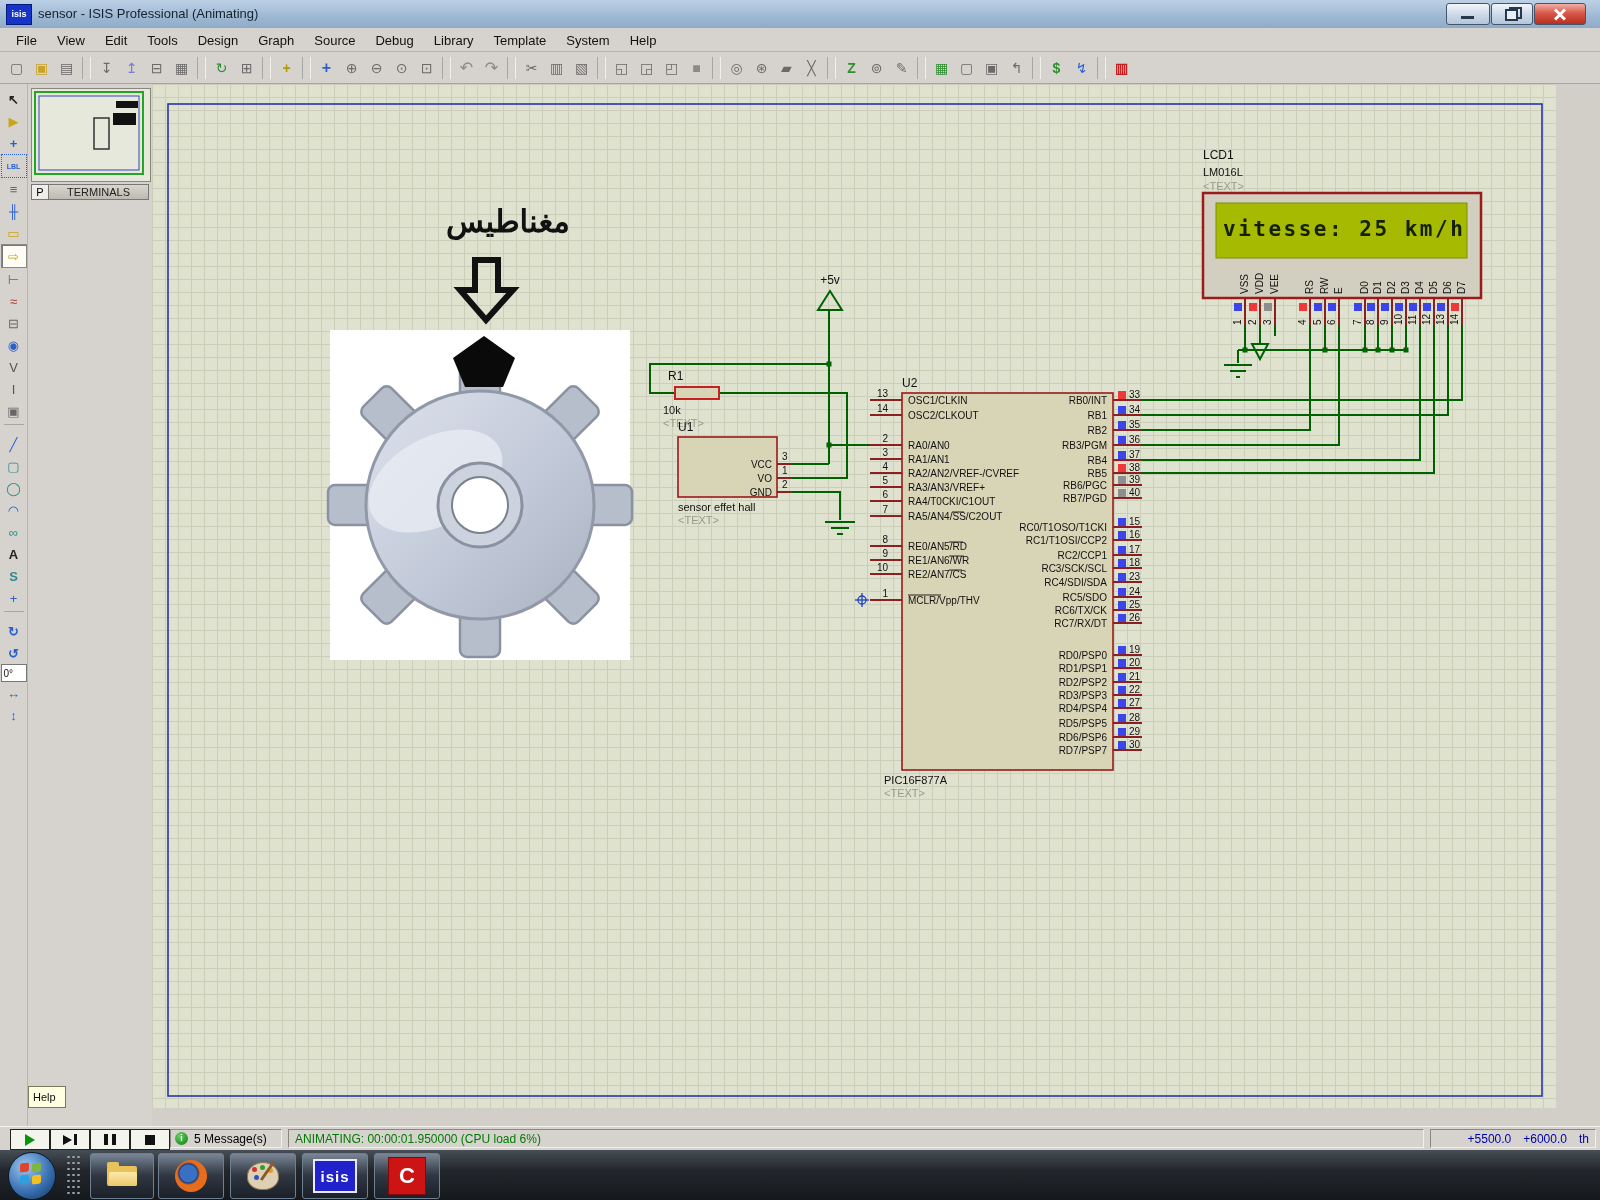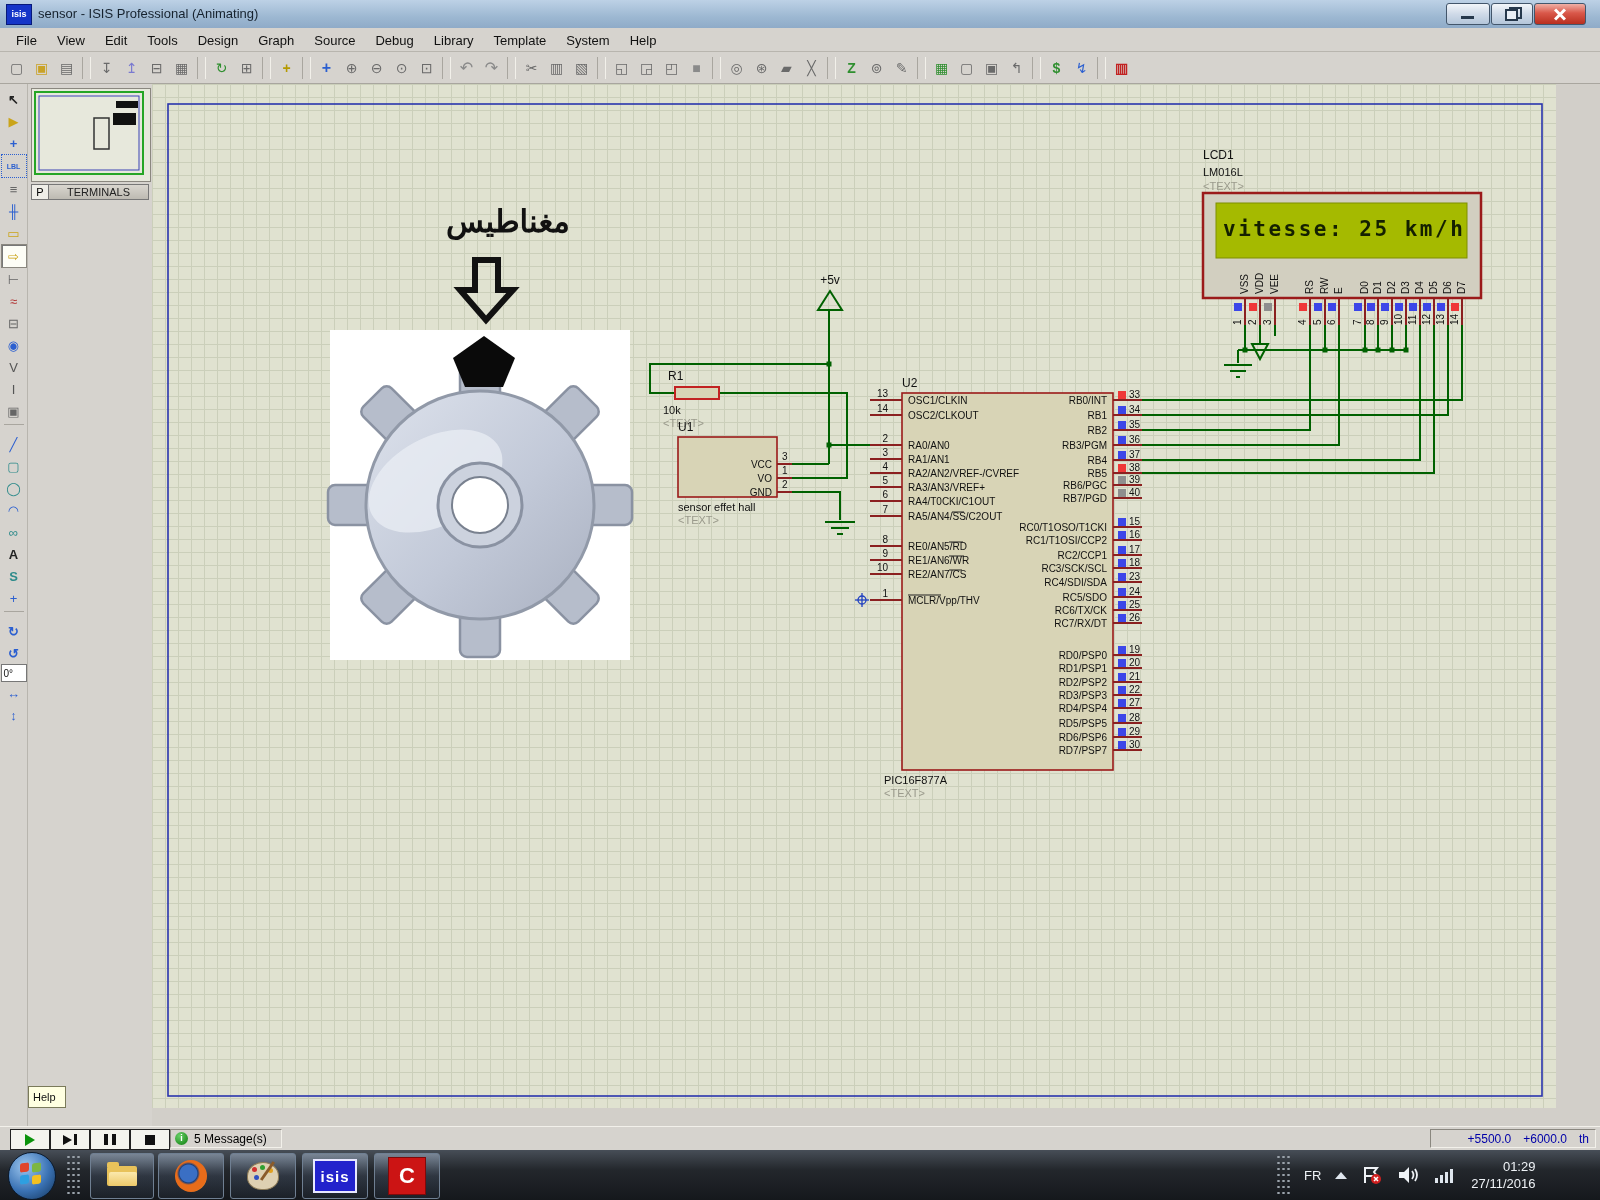--- a/index.html
+++ b/index.html
@@ -661,20 +661,23 @@
         <span class="pausebar"></span>
         <span class="pausebar"></span>
       </div>
     <div class="abs simbtn" style="left:130px">
         <span class="stopsq"></span>
       </div>
     <div id="msgcell" class="abs sunken">
       <span id="infoicon">i</span>
       <span>5 Message(s)</span>
     </div>
+    <div id="animcell" class="abs sunken">
+      <span>ANIMATING: 00:00:01.950000 (CPU load 6%)</span>
+    </div>
     <div id="coordcell" class="abs sunken">
       <span>+5500.0</span>
       <span>+6000.0</span>
       <span>th</span>
     </div>
   </div>
 
   <div id="taskbar" class="abs">
     <div id="startorb" class="abs">
       <span class="flagcell" style="left:11px;top:10px;background:#e0452c;transform:skewY(-8deg);"></span>
@@ -699,39 +702,15 @@
         <i class="pd" style="left:6px;top:12px;background:#3050c0"></i>
         <i class="brush"></i>
       </span>
     </div>
     <div class="abs taskbtn" style="left:302px;width:64px">
       <span class="isisicon">isis</span>
     </div>
     <div class="abs taskbtn" style="left:374px;width:64px">
       <span class="mikroc">C</span>
     </div>
-    <div id="tray" class="abs">
-      <div class="grip" style="position:static;"></div>
-      <span id="lang">FR</span>
-      <span class="tri-up"></span>
-      <svg width="22" height="20">
-        <path d="M4 2 L4 18 M4 3 L16 3 L13 7 L16 11 L4 11" fill="none" stroke="#eef2f6" stroke-width="2"></path>
-        <circle cx="15" cy="14" r="5" fill="#d02020"></circle>
-        <path d="M13 12 L17 16 M17 12 L13 16" stroke="#fff" stroke-width="1.5"></path>
-      </svg>
-      <svg width="24" height="20">
-        <polygon points="2,7 7,7 12,2 12,18 7,13 2,13" fill="#eef2f6"></polygon>
-        <path d="M15 6 Q18 10 15 14 M18 4 Q22 10 18 16" fill="none" stroke="#eef2f6" stroke-width="1.8"></path>
-      </svg>
-      <span class="bars">
-        <i style="height:5px"></i>
-          <i style="height:8px"></i>
-          <i style="height:11px"></i>
-          <i style="height:14px"></i>
-      </span>
-      <div id="clock">
-        <div>01:29</div>
-        <div>27/11/2016</div>
-      </div>
-    </div>
   </div>
 
 </div>
 
 </body></html>

